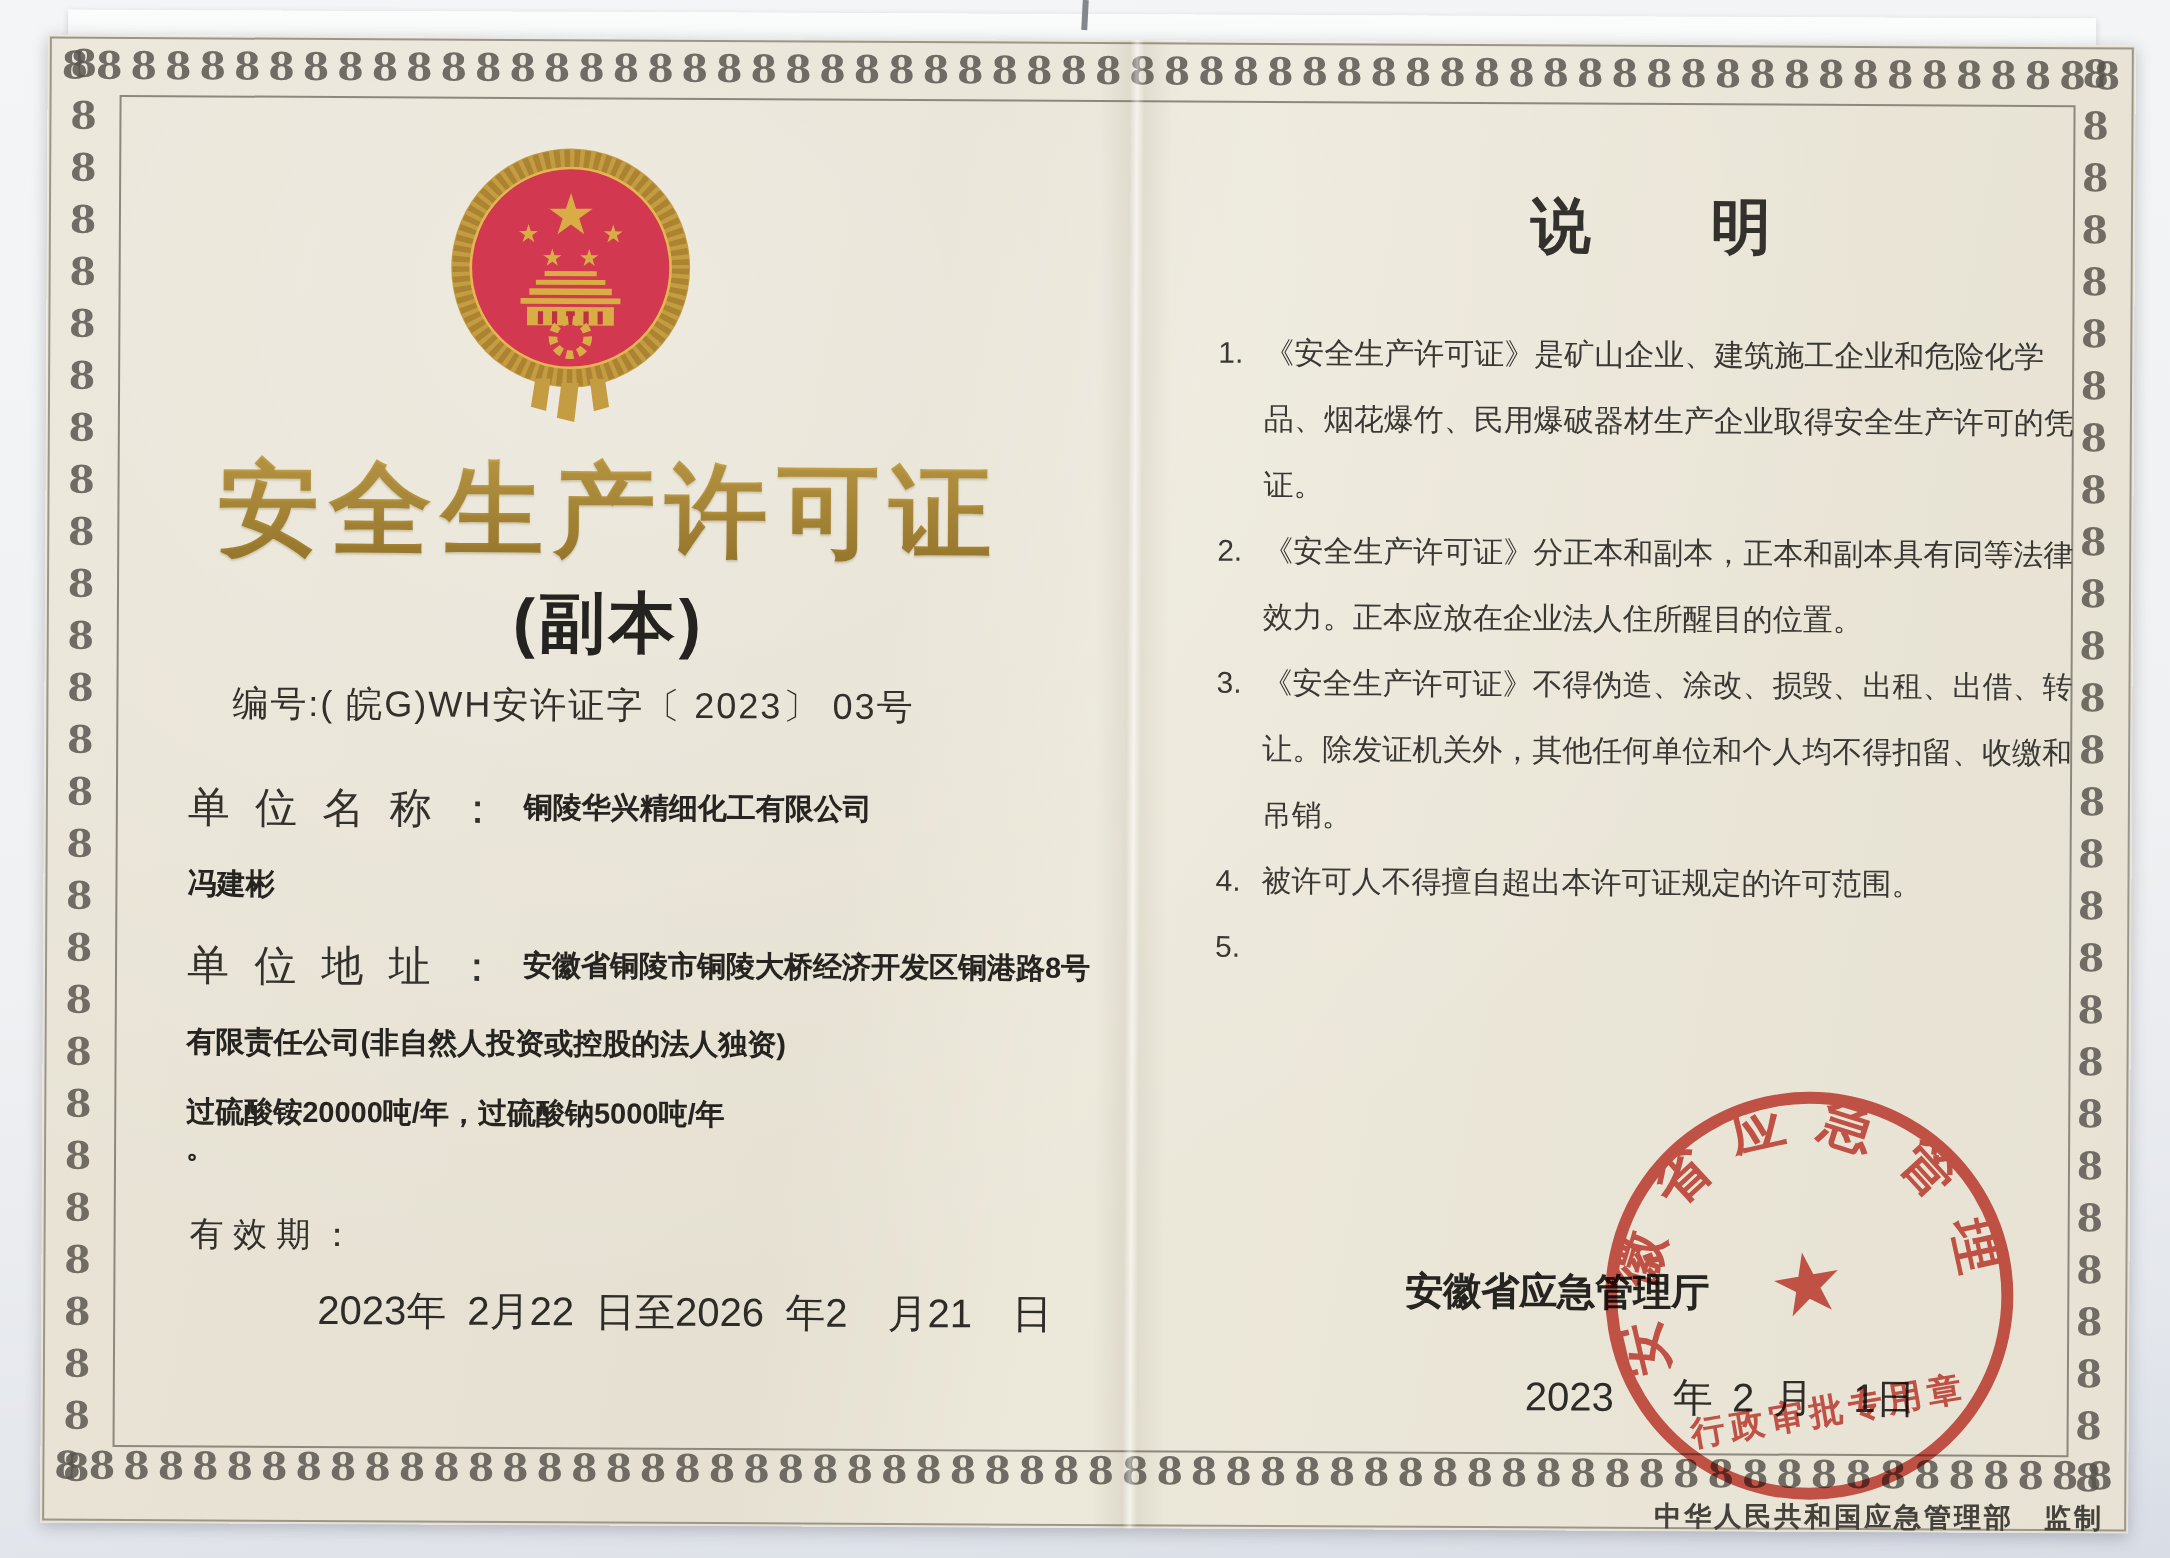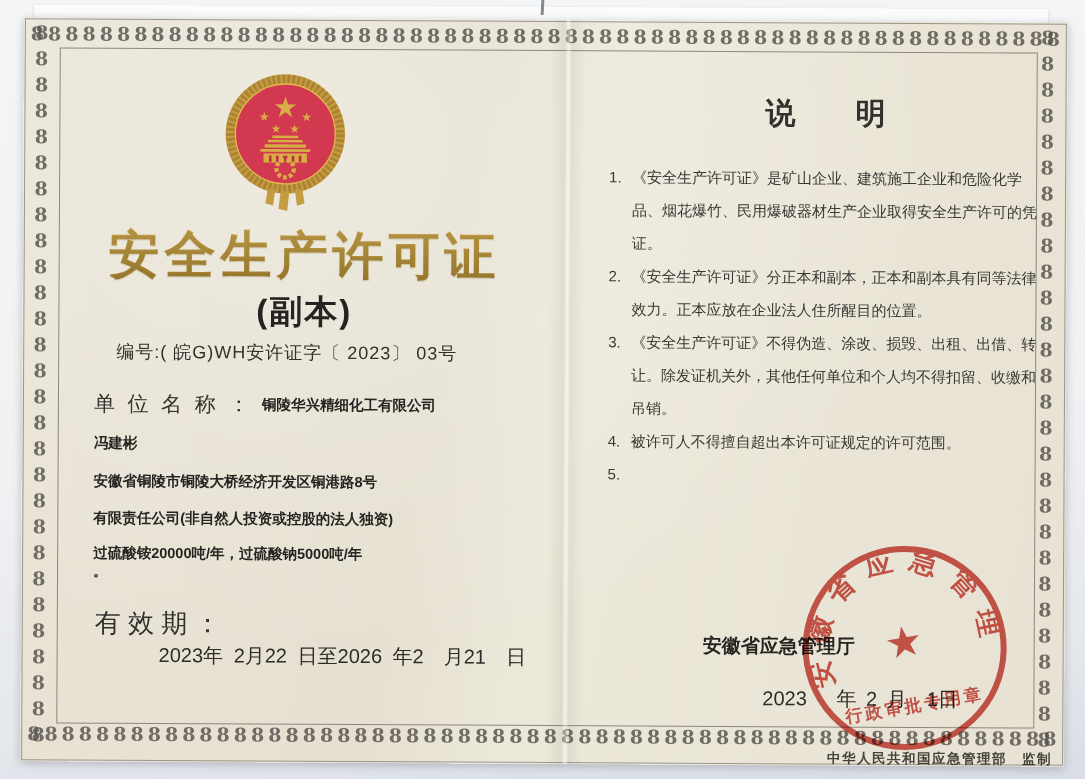--- a/index.html
+++ b/index.html
@@ -49,21 +49,21 @@
     text-shadow:0 1px 1px rgba(120,95,35,.25);}
   .subtitle{position:absolute;left:64px;top:271px;width:436px;text-align:center;
     font-size:33px;font-weight:bold;color:#24231f;letter-spacing:2px;}
   .serial{position:absolute;left:94px;top:322px;font-size:18px;color:#33302b;letter-spacing:1px;}
 
   .fields{position:absolute;left:72px;top:372px;width:470px;}
   .row{display:flex;align-items:center;margin-bottom:13.5px;min-height:24px;}
   .row .label{width:168px;flex-shrink:0;font-size:21px;color:#33312c;font-family:Liberation Mono, monospace;}
   .row .value{font-size:14.5px;font-weight:bold;color:#262420;white-space:pre-line;line-height:1.25;}
 
-  .validity-label{position:absolute;left:74px;top:588px;font-size:26px;color:#33312c;}
+  .validity-label{position:absolute;left:74px;top:588px;font-size:17px;color:#33312c;}
   .validity-value{position:absolute;left:138px;top:624px;font-size:20px;color:#2e2c28;word-spacing:5px;}
 
   .heading{position:absolute;left:584px;top:72px;width:436px;text-align:center;
     font-size:30px;font-weight:bold;color:#33312d;}
   .notes{position:absolute;left:584px;top:140px;width:436px;
     font-size:15px;line-height:33px;color:#3a3834;}
   .note{position:relative;padding-left:25px;}
   .note .num{position:absolute;left:2px;}
 
   .issuer{position:absolute;left:682px;top:612px;display:flex;align-items:center;}
@@ -133,20 +133,21 @@
 
     <div class="fields">
       <div class="row">
         <span class="label">单 位 名 称 ：</span>
         <span class="value">铜陵华兴精细化工有限公司</span>
       </div>
       <div class="row">
         <span class="value">冯建彬</span>
       </div>
       <div class="row">
+        <span class="label">单 位 地 址 ：</span>
         <span class="value">安徽省铜陵市铜陵大桥经济开发区铜港路8号</span>
       </div>
       <div class="row">
         <span class="value">有限责任公司(非自然人投资或控股的法人独资)</span>
       </div>
       <div class="row">
         <span class="value">过硫酸铵20000吨/年，过硫酸钠5000吨/年
 。</span>
       </div>
     </div>

